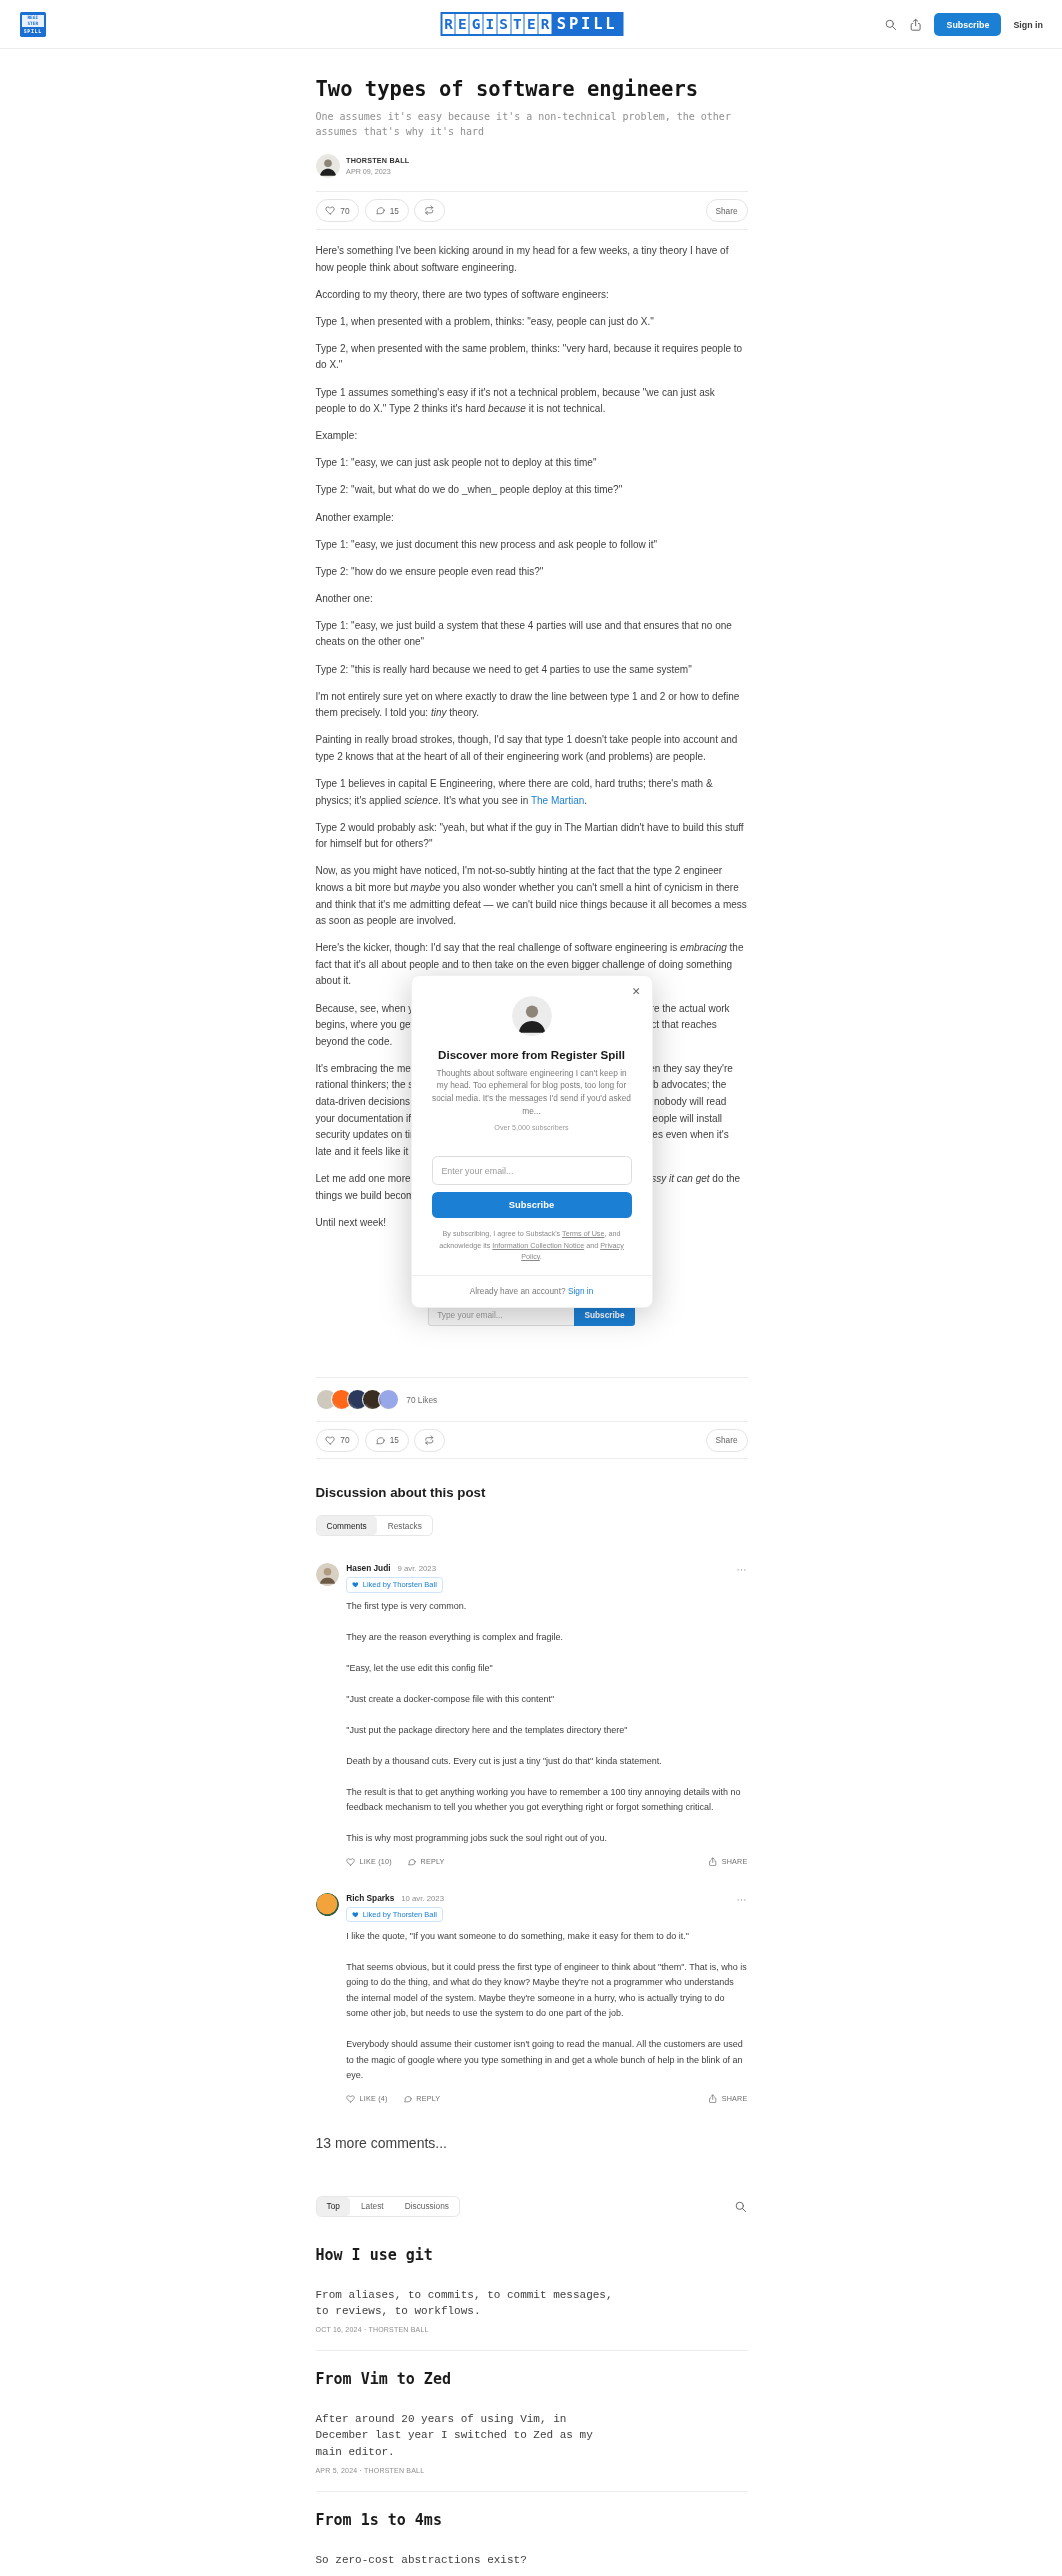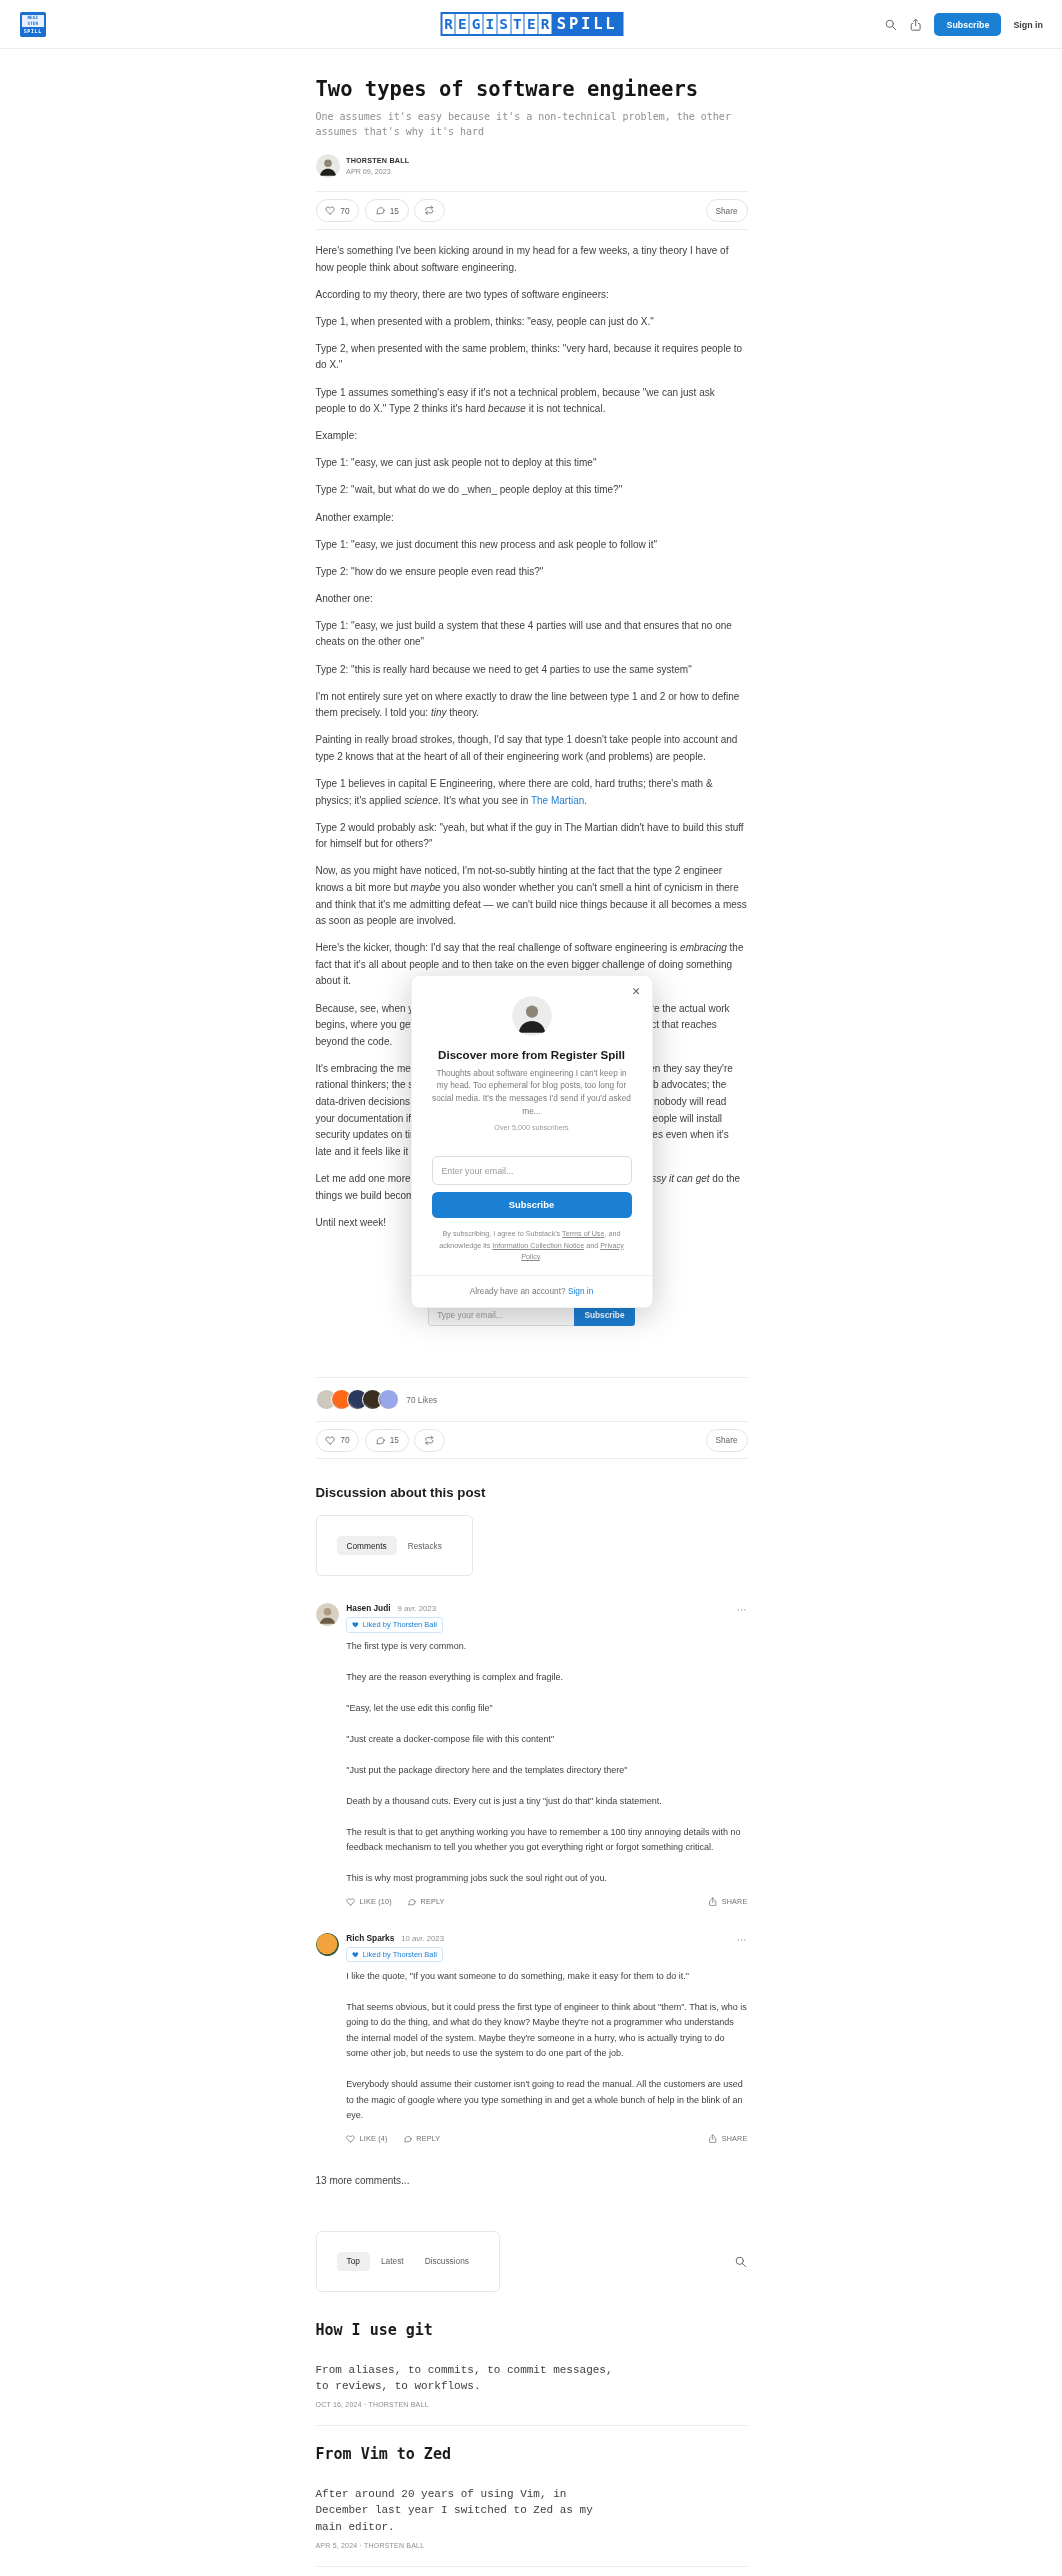--- a/index.html
+++ b/index.html
@@ -50,36 +50,36 @@
   .mid-btn { height:23px; background:#1b7fd4; color:#fff; border:none; border-radius:0 3.3px 3.3px 0; padding:0 10px; font-size:8.3px; font-weight:bold; cursor:pointer; }
 
   .likes-row { display:flex; align-items:center; padding:11px 0; }
   .stack { display:flex; }
   .stack .avatar { width:21px; height:21px; border:1.1px solid #fff; margin-left:-5.5px; }
   .stack .avatar:first-child { margin-left:0; }
   .likes-label { margin-left:7.8px; font-size:8.3px; color:#6e6e6e; }
 
   
   .disc-head { font-size:13.3px; font-weight:bold; color:#1d1d1d; margin-top:25.5px; }
-  .tabs { display:inline-flex; border:0.6px solid #e6e6e6; border-radius:5.5px; padding:20px; margin-top:15.5px; gap:1.1px; }
+  .tabs { display:inline-flex; border:0.6px solid #e6e6e6; border-radius:5.5px; padding:0; margin-top:15.5px; gap:1.1px; }
   .tab { padding:4.4px 10px; font-size:8.3px; color:#5f5f5f; border-radius:4.4px; cursor:pointer; }
   .tab.active { background:#efefef; color:#1d1d1d; }
   .comment-form { display:flex; gap:6.6px; margin-top:21px; }
   .comment-box { flex:1; border:0.6px solid #e3e3e3; border-radius:5.5px; min-height:51px; padding:8.9px; font-size:8.9px; color:#9b9b9b; cursor:text; }
   .comment { display:flex; gap:7.8px; margin-top:26.6px; position:relative; }
   .comment-body-wrap { flex:1; }
   .c-name { font-size:8.3px; font-weight:bold; color:#232323; }
   .c-date { font-size:7.8px; color:#8f8f8f; margin-left:4.4px; }
   .c-badge { display:inline-flex; align-items:center; gap:3.3px; border:0.6px solid #cfe4fb; border-radius:3.3px; padding:2.2px 5px; margin-top:4.4px; font-size:7.5px; color:#1b7fd4; background:#fdfeff; }
   .c-text { margin-top:6.6px; font-size:9px; line-height:1.72; color:#3e3e3e; white-space:pre-line; }
   .c-actions { display:flex; align-items:center; gap:15.5px; margin-top:10px; font-size:7.2px; letter-spacing:0.2px; color:#6e6e6e; }
   .c-act { display:inline-flex; align-items:center; gap:3.9px; cursor:pointer; }
   .c-act svg { width:9.4px; height:9.4px; }
   .c-dots { position:absolute; right:0; top:1.1px; color:#9a9a9a; font-size:10px; letter-spacing:1.1px; cursor:pointer; }
-  .more-comments { margin-top:32px; font-size:10px; color:#3f3f3f; cursor:pointer; }
+  .more-comments { margin-top:32px; font-size:14px; color:#3f3f3f; cursor:pointer; }
 
   
   .archive-head { display:flex; align-items:center; margin-top:45px; }
   .post-item { padding:19px 0 16.6px; border-bottom:0.6px solid #ededed; }
   .post-item:last-of-type { border-bottom:none; }
   .p-title { font-family:"DejaVu Sans Mono",monospace; font-size:15px; font-weight:bold; color:#1b1b1b; cursor:pointer; }
   .p-desc { margin-top:23px; font-size:11px; line-height:1.5; color:#3e3e3e; max-width:310px;font-family:Liberation Mono, monospace; }
   .p-meta { margin-top:6.6px; font-size:7px; color:#8e8e8e; letter-spacing:0.2px; }
 
   

